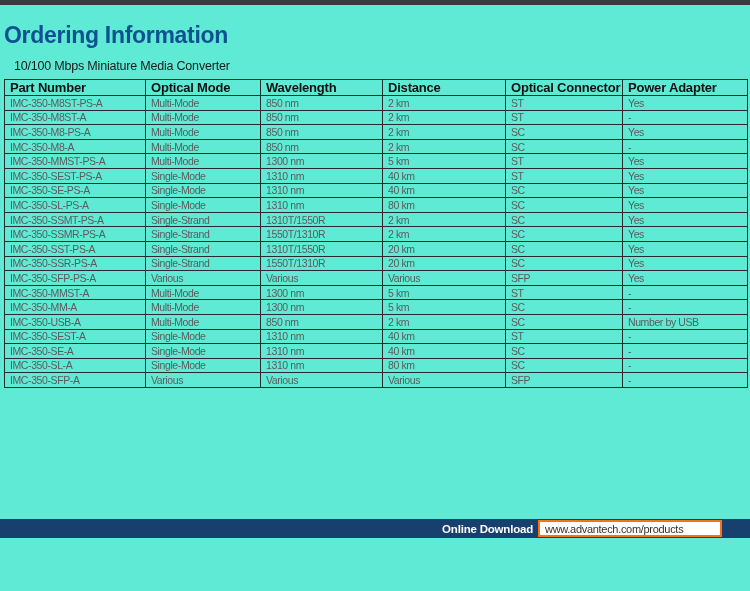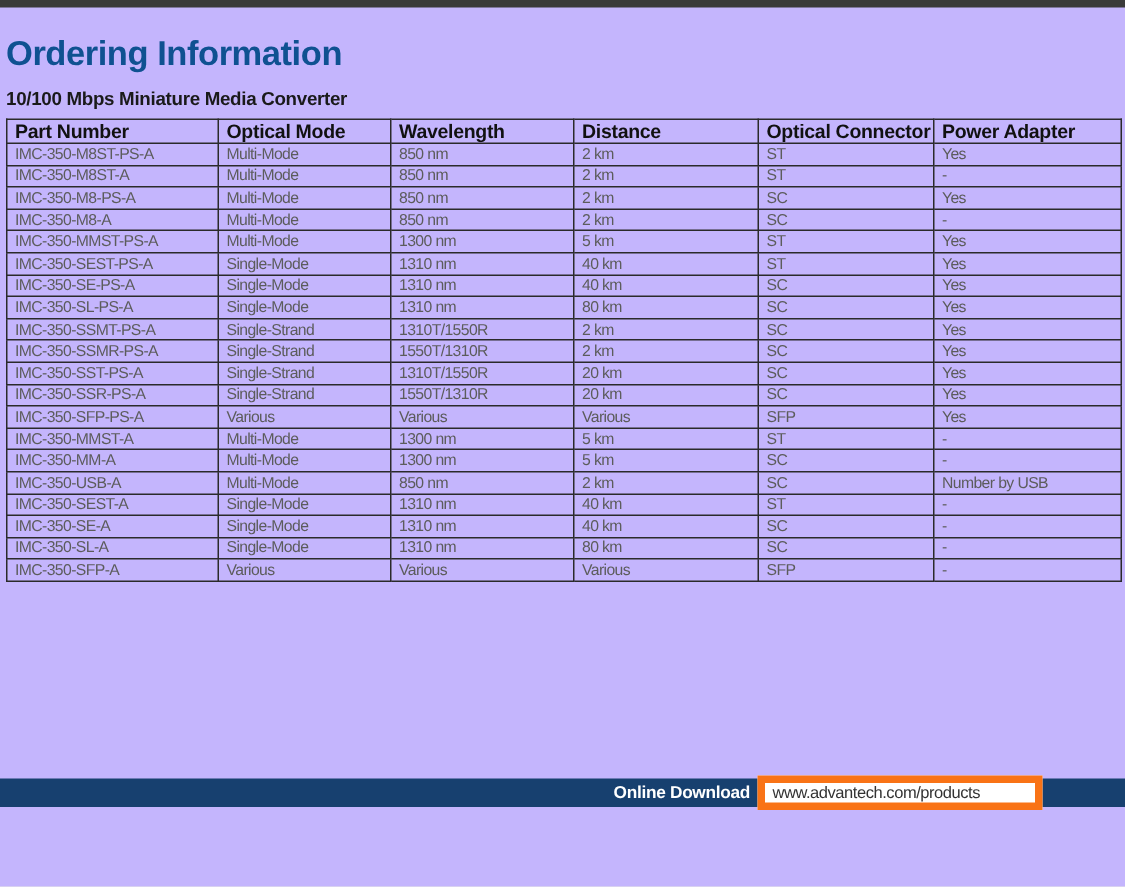--- a/index.html
+++ b/index.html
@@ -1,34 +1,34 @@
 <!DOCTYPE html>
 <html><head>
 <meta charset="utf-8">
 <style>
   html,body{margin:0;padding:0;background:#e8e8e8;}
   .page{
     position:relative;
     width:750px;height:591px;
-    background:#c4b5fd;
+    background:#5eead4;
     font-family:"Liberation Sans", sans-serif;
     overflow:hidden;
   }
   .top-bar{
     position:absolute;left:0;top:0;width:750px;height:5px;
     background:#3a3a3a;
   }
   .page-title{
     position:absolute;left:4px;top:22px;
     font-size:23px;font-weight:bold;color:#0f5191;
     letter-spacing:-0.3px;
   }
   .page-subtitle{
-    position:absolute;left:4px;top:59px;
-    font-size:12.5px;font-weight:bold;color:#1a1a1a;
+    position:absolute;left:14px;top:59px;
+    font-size:12.5px;font-weight:normal;color:#1a1a1a;
     letter-spacing:-0.2px;
     text-align:center;
   }
   table.ordering{
     position:absolute;left:4px;top:79px;
     width:743px;
     border-collapse:collapse;
     table-layout:fixed;
   }
   table.ordering th, table.ordering td{
@@ -55,22 +55,22 @@
     display:flex;align-items:center;justify-content:flex-end;
   }
   .footer-label{
     color:#ffffff;font-weight:bold;font-size:11.5px;
     letter-spacing:-0.2px;
     margin-right:5px;
   }
   .footer-urlbox{
     width:180px;height:13px;
     background:#ffffff;
-    border:5px solid #f97316;
-    margin-right:55px;
+    border:2px solid #f97316;
+    margin-right:28px;
     display:flex;align-items:center;
   }
   .footer-url{
     font-size:11px;color:#333333;
     letter-spacing:-0.3px;
     padding-left:5px;
     text-decoration:none;
     cursor:pointer;
   }
 </style>

